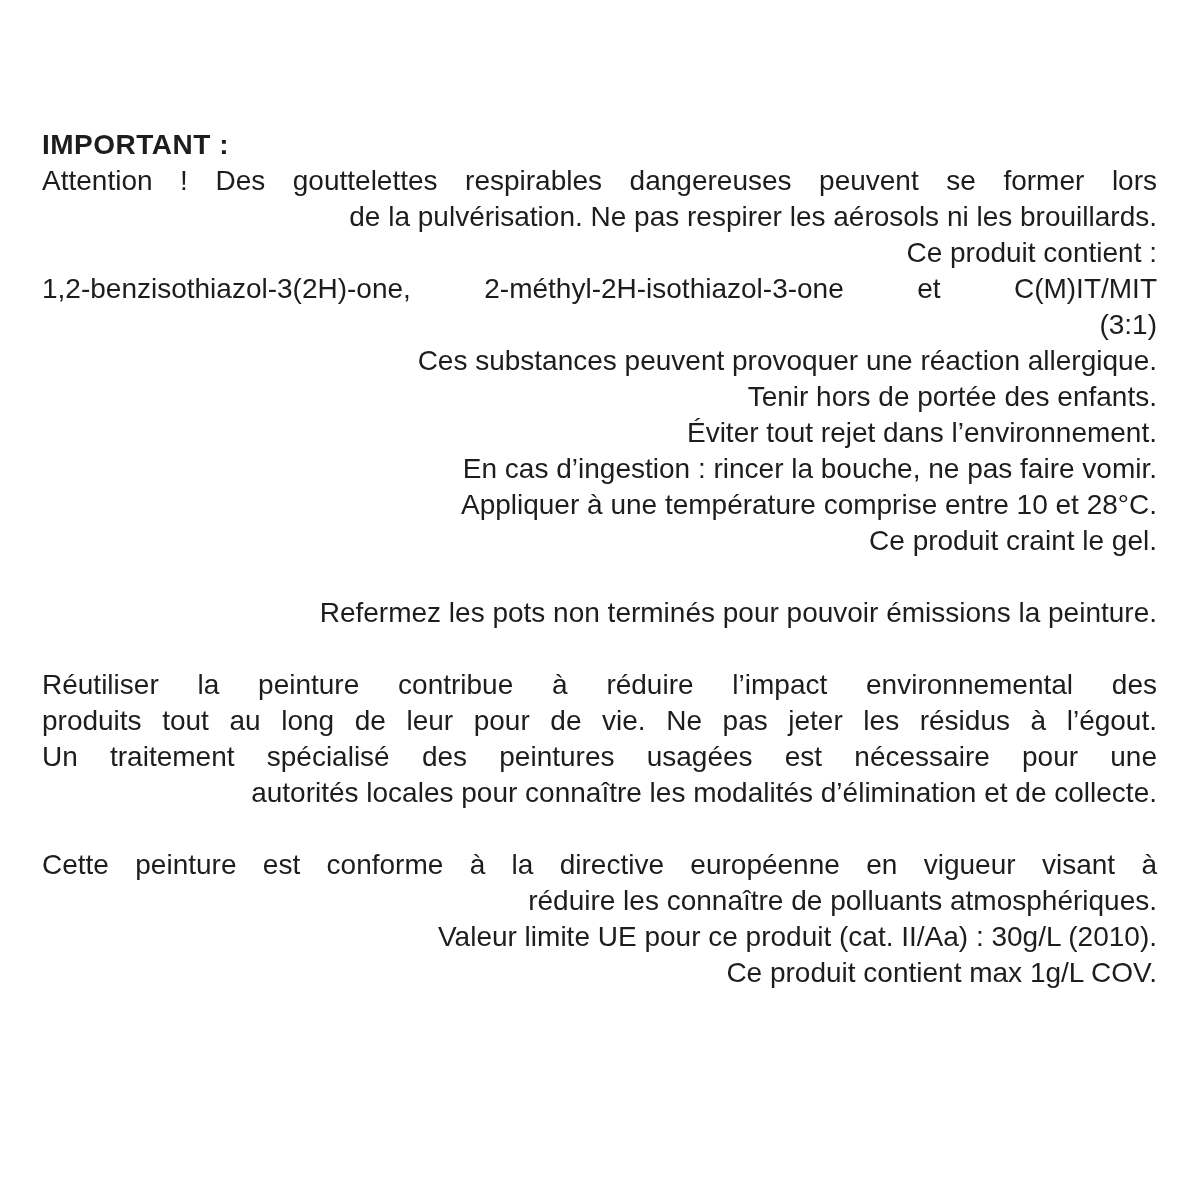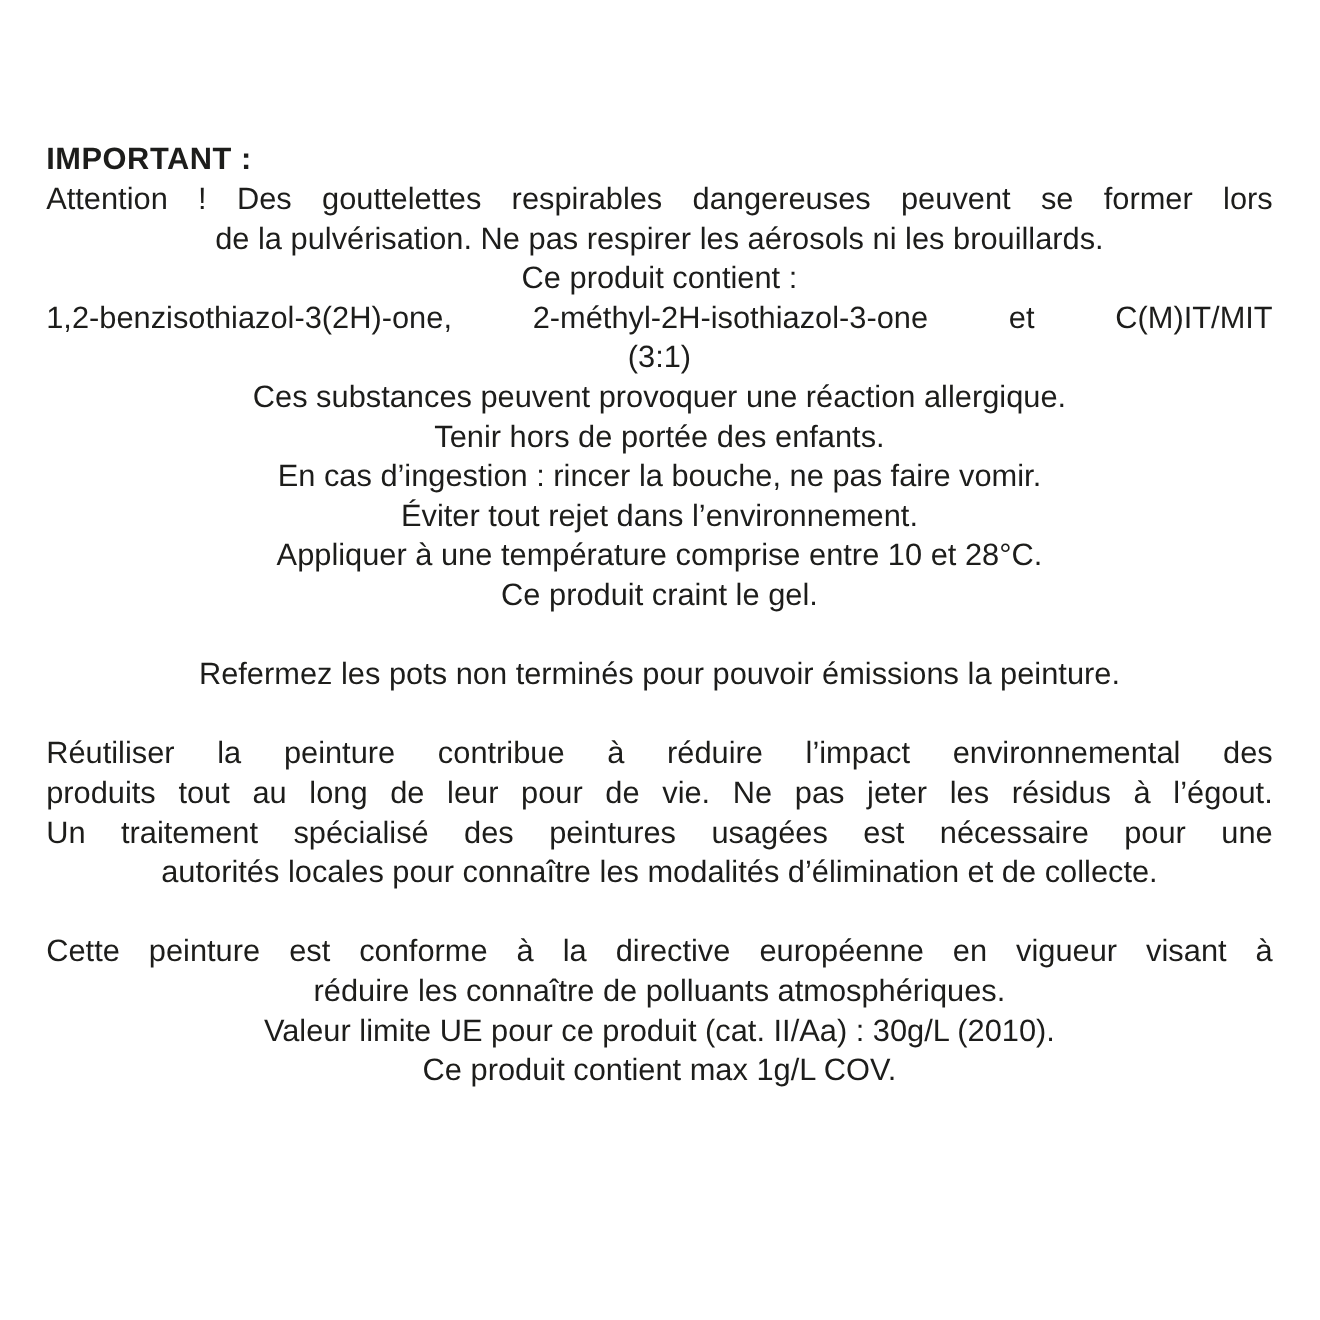--- a/index.html
+++ b/index.html
@@ -24,21 +24,21 @@
   .heading {
     font-size: 28px;
     line-height: 36px;
     font-weight: bold;
     letter-spacing: 0.5px;
   }
   .line {
     font-size: 28px;
     line-height: 36px;
     white-space: normal;
-    text-align: center;
+    text-align: right;
   }
   .line.justify {
     text-align: justify;
     text-align-last: justify;
   }
   .spacer {
     height: 36px;
   }
 </style>
 </head>
@@ -48,22 +48,22 @@
 
   <div class="heading">IMPORTANT :</div>
 
   <div class="line justify">Attention ! Des gouttelettes respirables dangereuses peuvent se former lors</div>
   <div class="line">de la pulvérisation. Ne pas respirer les aérosols ni les brouillards.</div>
   <div class="line">Ce produit contient :</div>
   <div class="line justify">1,2-benzisothiazol-3(2H)-one, 2-méthyl-2H-isothiazol-3-one et C(M)IT/MIT</div>
   <div class="line">(3:1)</div>
   <div class="line">Ces substances peuvent provoquer une réaction allergique.</div>
   <div class="line">Tenir hors de portée des enfants.</div>
+  <div class="line">Éviter tout rejet dans l’environnement.</div>
   <div class="line">En cas d’ingestion : rincer la bouche, ne pas faire vomir.</div>
-  <div class="line">Éviter tout rejet dans l’environnement.</div>
   <div class="line">Appliquer à une température comprise entre 10 et 28°C.</div>
   <div class="line">Ce produit craint le gel.</div>
 
   <div class="spacer"></div>
 
   <div class="line">Refermez les pots non terminés pour pouvoir émissions la peinture.</div>
 
   <div class="spacer"></div>
 
   <div class="line justify">Réutiliser la peinture contribue à réduire l’impact environnemental des</div>

